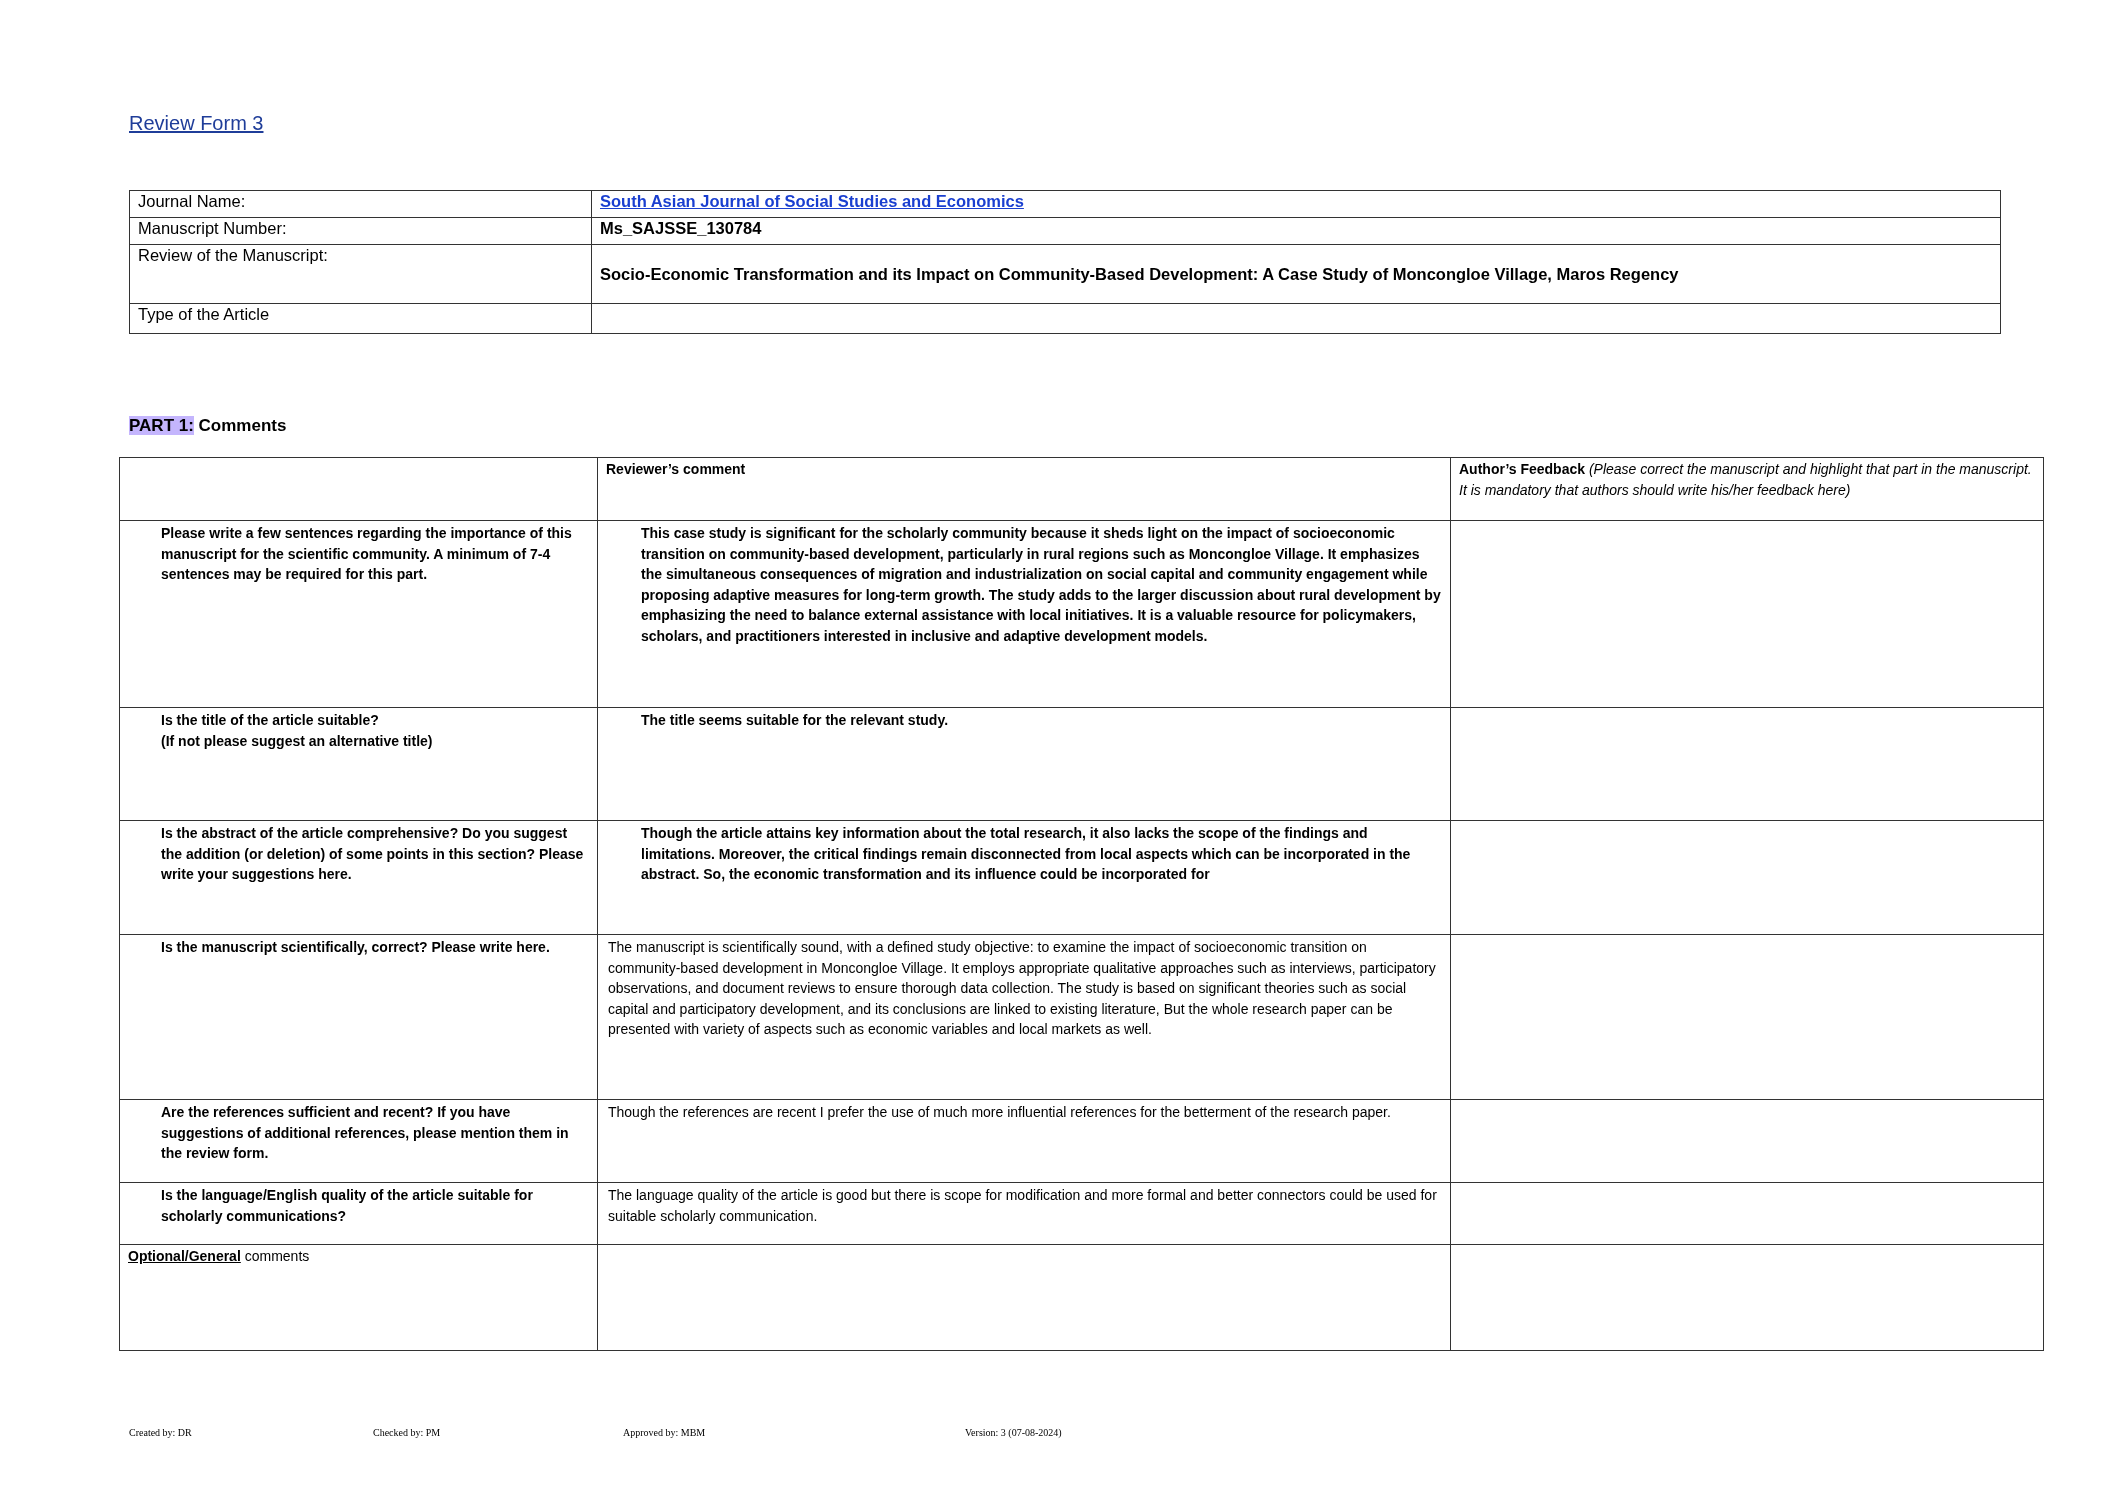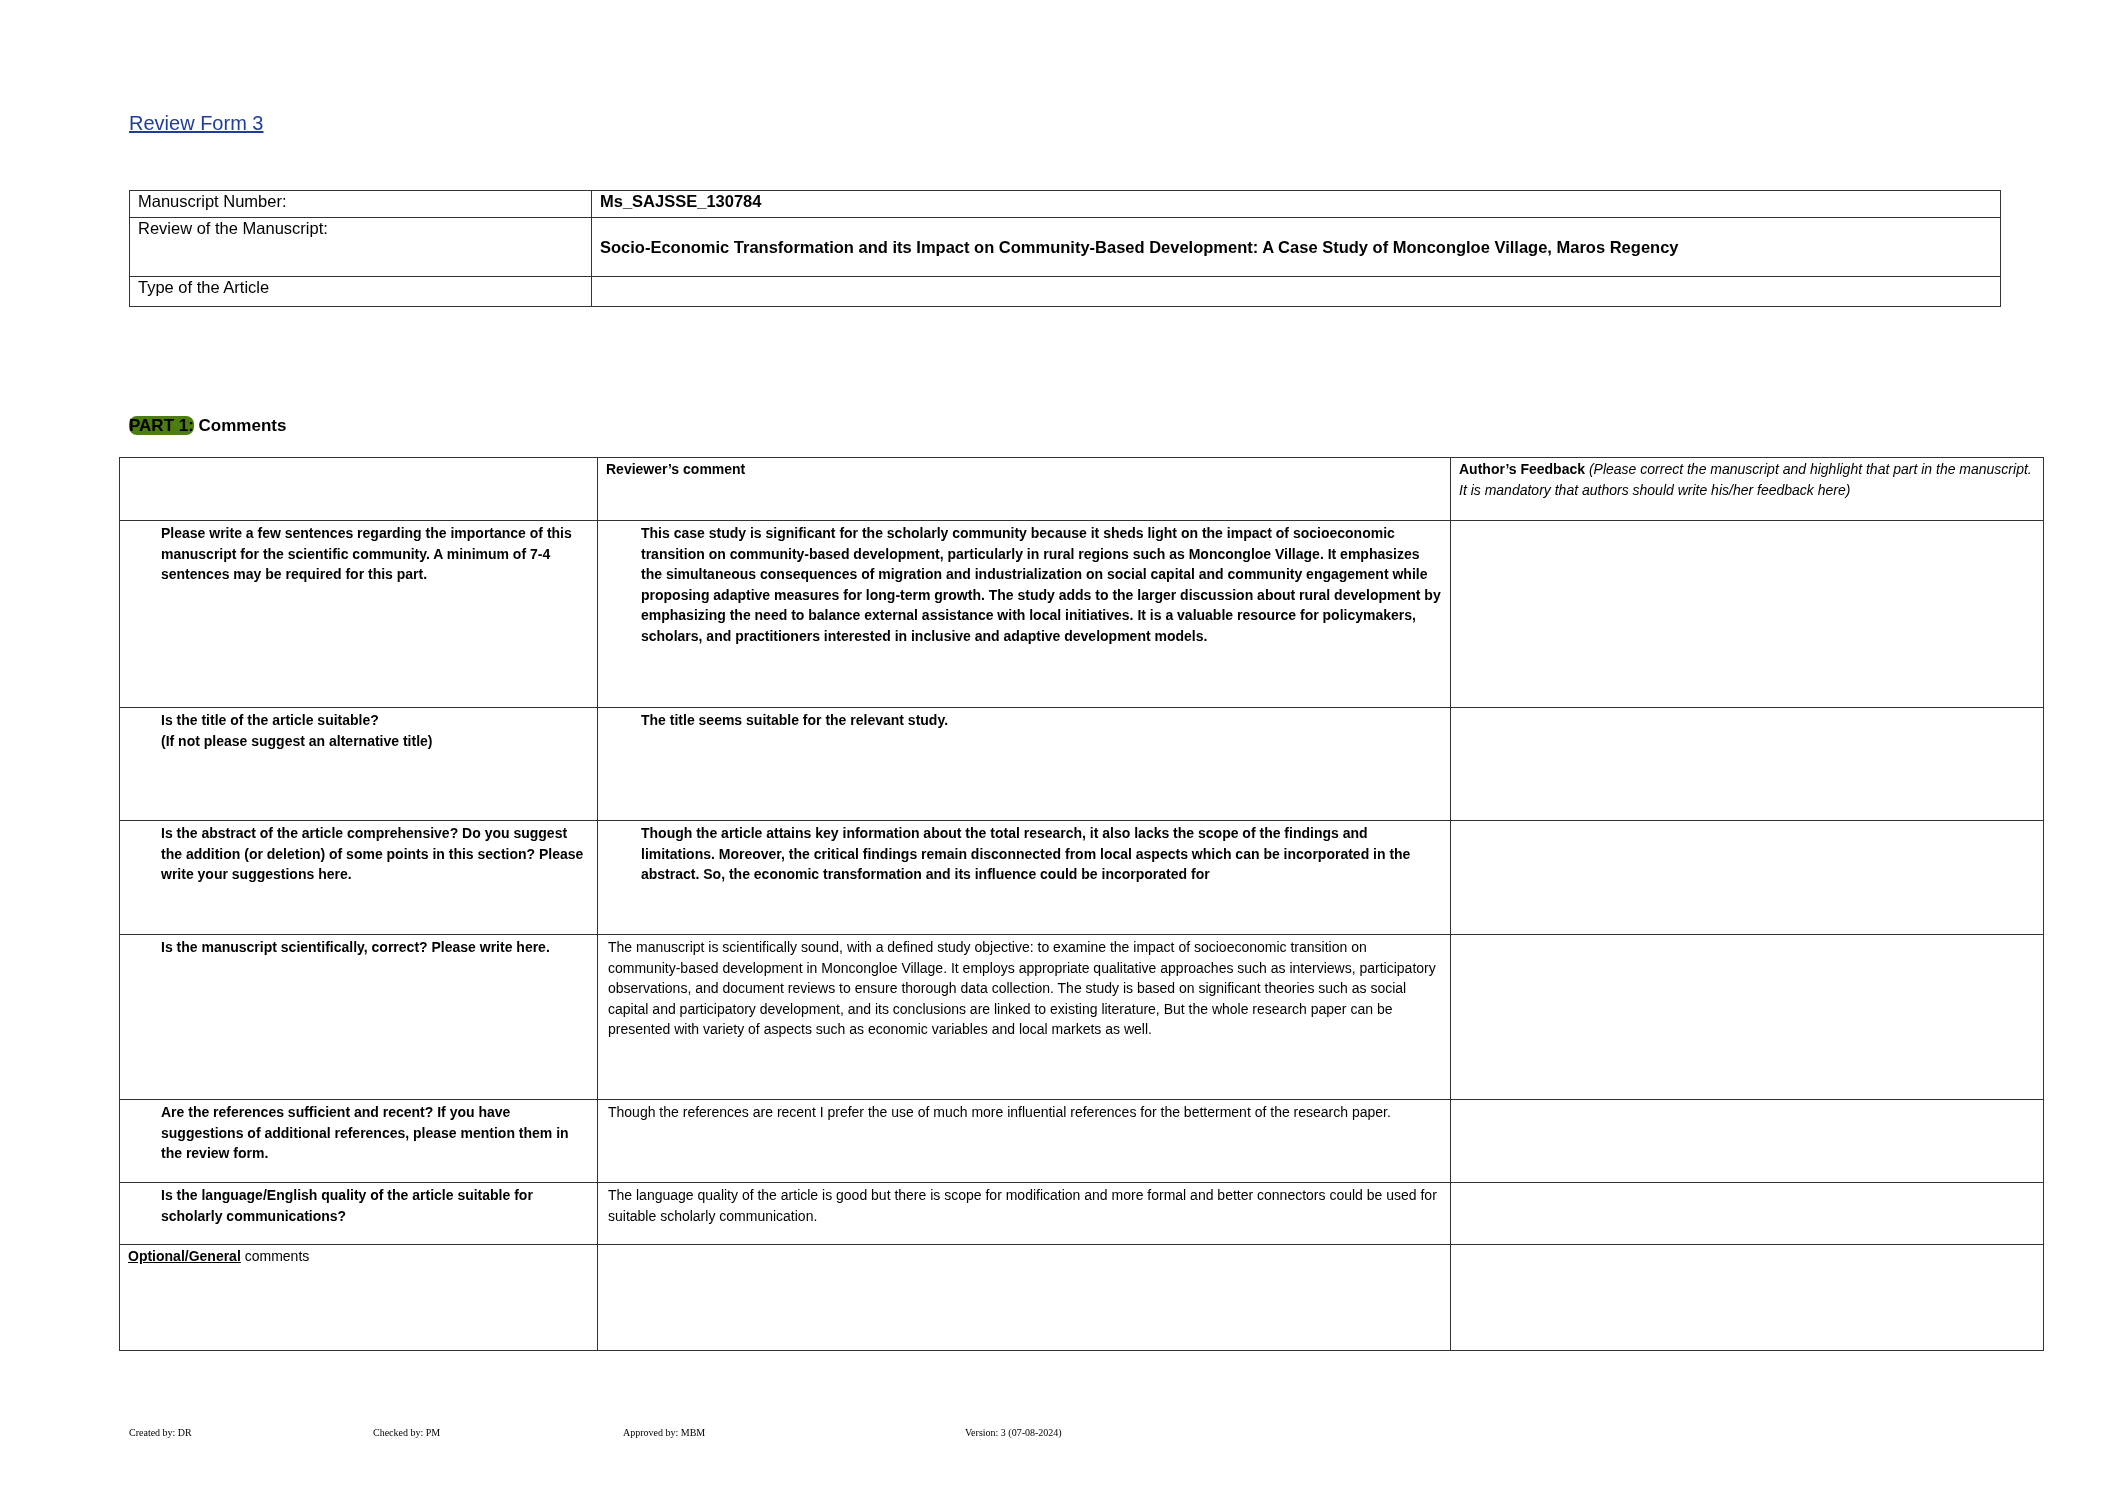--- a/index.html
+++ b/index.html
@@ -9,41 +9,45 @@
   #form-title { left:129px; top:112px; font-size:20px; font-weight:normal; color:#1f3d99;
                 text-decoration:underline; }
   table { border-collapse:collapse; position:absolute; table-layout:fixed; }
   td { border:1.5px solid #333; vertical-align:top; padding:0; }
   #meta-table { left:129px; top:190px; width:1872px; }
   #meta-table td { font-size:16.5px; padding:1px 8px; }
   #meta-table td.lbl { width:445px; }
   .meta-val { font-weight:bold; }
   .meta-link { color:#1a3fd0; text-decoration:underline; font-weight:bold; }
   #part-heading { left:129px; top:416px; font-size:17px; font-weight:bold; }
-  #part-heading .hl { background:#4d7c0f;border-radius:8px; }
+  #part-heading .hl { background:#c4b5fd; }
   #main-table { left:119px; top:457px; width:1891px; }
   #main-table td { font-size:14px; line-height:20.6px; }
   .c1 { width:477px; } .c2 { width:836px; } .c3 { width:576px;margin-left:13px; }
   .q { font-weight:bold; padding:2px 10px 0 41px; }
   .a-bold { font-weight:bold; padding:2px 8px 0 43px; }
   .a-plain { padding:2px 8px 0 10px; }
   .hdr { padding:1px 8px; }
   .hdr b { font-weight:bold; }
   .hdr i { font-style:italic; }
   .opt { padding:1px 8px; }
   .opt u { font-weight:bold; }
   .footer { top:1427px; font-family:"Liberation Serif", serif; font-size:10px; }
 </style>
 </head>
 <body>
 
 <div id="form-title" class="abs">Review Form 3</div>
 
 <table id="meta-table">
   <tbody>
+      <tr style="height:27px">
+    <td class="lbl">Journal Name:</td>
+    <td><span class="meta-link">South Asian Journal of Social Studies and Economics</span></td>
+  </tr>
   <tr style="height:27px">
     <td class="lbl">Manuscript Number:</td>
     <td class="meta-val">Ms_SAJSSE_130784</td>
   </tr>
   <tr style="height:59px">
     <td class="lbl">Review of the Manuscript:</td>
     <td class="meta-val" style="vertical-align:middle">Socio-Economic Transformation and its Impact on Community-Based Development: A Case Study of Moncongloe Village, Maros Regency</td>
   </tr>
   <tr style="height:30px">
     <td class="lbl">Type of the Article</td>

